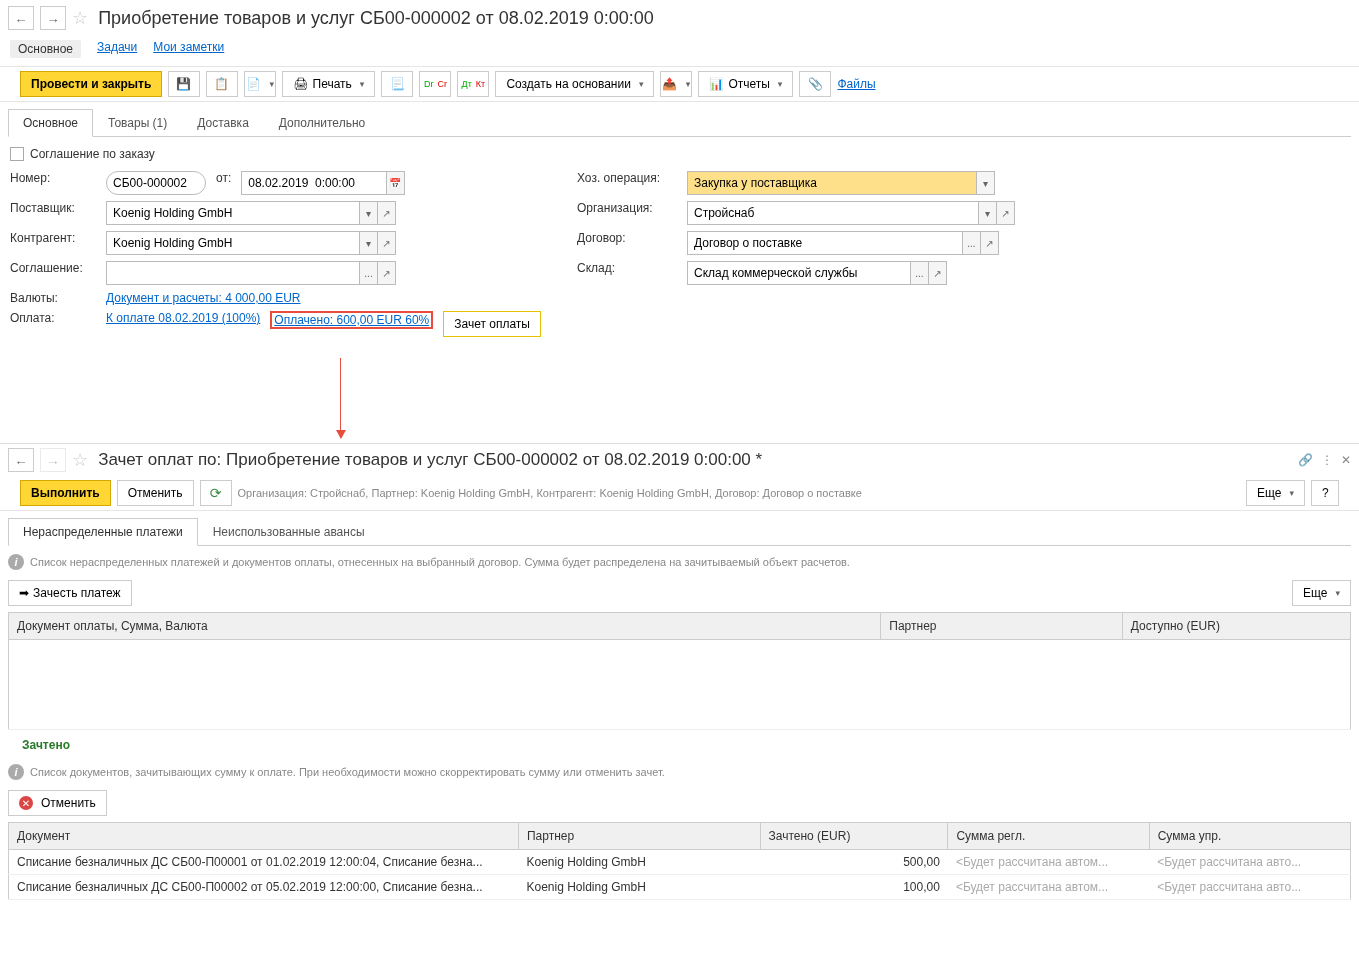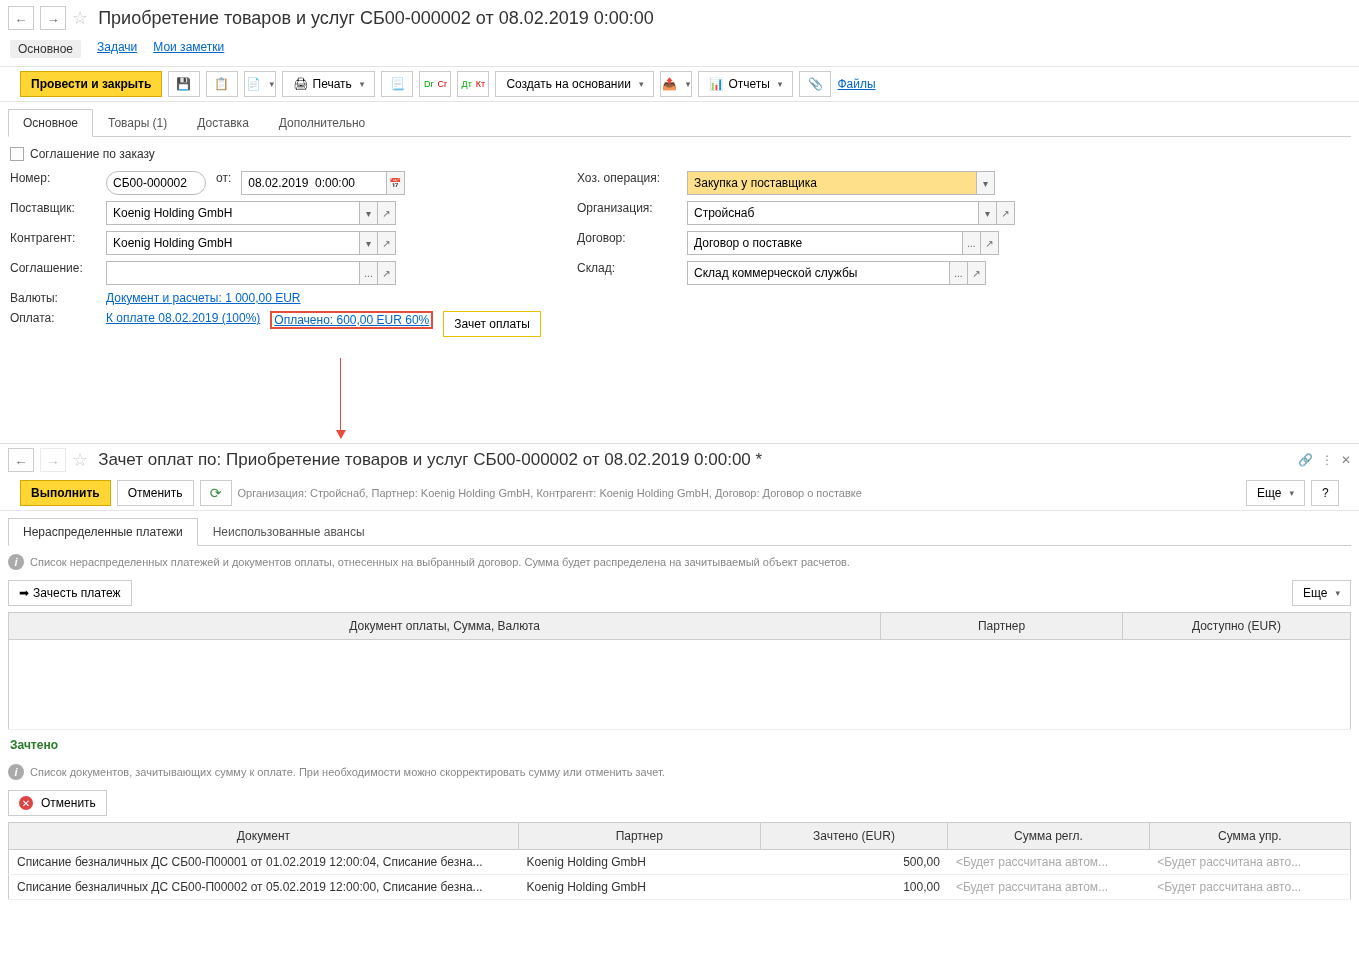--- a/index.html
+++ b/index.html
@@ -33,27 +33,27 @@
 .two-col { display: flex; gap: 36px; }
 .highlight-box { border: 2px solid #e74c3c; padding: 0 2px; color: #0066cc; text-decoration: underline; }
 .btn-outline-yellow { border: 1px solid #e6c200; background: #fff; }
 .arrow-container { height: 90px; display: flex; align-items: center; justify-content: flex-start; padding-left: 340px; }
 .arrow-down { width: 1px; height: 80px; background: #e74c3c; position: relative; }
 .arrow-down::after { content: ""; position: absolute; bottom: -1px; left: -4px; width: 0; height: 0; border-left: 5px solid transparent; border-right: 5px solid transparent; border-top: 9px solid #e74c3c; }
 .second-topbar { display: flex; align-items: center; padding: 4px 8px; gap: 6px; border-top: 1px solid #ddd; }
 .right-icons { margin-left: auto; display: flex; gap: 8px; align-items: center; color: #888; }
 .context-line { font-size: 11px; color: #888; }
 .table { border: 1px solid #ccc; width: 100%; border-collapse: collapse; }
-.table th { background: #f0f0f0; text-align: center; padding: 6px 8px; font-weight: normal; border: 1px solid #ccc; font-size: 12px; }
+.table th { background: #f0f0f0; text-align: left; padding: 6px 8px; font-weight: normal; border: 1px solid #ccc; font-size: 12px; }
 .table td { padding: 5px 8px; border-bottom: 1px solid #eee; font-size: 12px; }
 .table td.num { text-align: right; }
 .placeholder { color: #aaa; }
 .info-icon { display: inline-flex; width: 16px; height: 16px; border-radius: 50%; background: #aaa; color: #fff; align-items: center; justify-content: center; font-size: 11px; font-weight: bold; font-style: italic; margin-right: 6px; }
 .cancel-icon { display: inline-flex; width: 14px; height: 14px; border-radius: 50%; background: #d44; color: #fff; align-items: center; justify-content: center; font-size: 10px; margin-right: 4px; }
-.section-label { color: #2a7a2a; font-weight: bold; font-size: 12px; padding: 4px 10px; }
+.section-label { color: #2a7a2a; font-weight: bold; font-size: 12px; padding: 4px 22px; }
 .pane-wrap { padding: 4px 8px; }
 .hint { font-size: 11px; color: #888; display: flex; align-items: center; padding: 4px 0; }
 .refresh { color: #3a8a3a; font-size: 14px; display:inline-block; }
 </style>
 </head>
 <body>
 
 <div class="topbar">
   <button class="nav-btn">←</button>
   <button class="nav-btn">→</button>
@@ -132,21 +132,21 @@
       <div class="form-row">
         <span class="lbl">Соглашение:</span>
         <div class="input-group">
           <input class="input" style="width: 254px;" value="">
           <span class="input-btn">...</span>
           <span class="input-btn">↗</span>
         </div>
       </div>
       <div class="form-row">
         <span class="lbl">Валюты:</span>
-        <a class="link">Документ и расчеты: 1 000,00 EUR</a>
+        <a class="link">Документ и расчеты: 4 000,00 EUR</a>
       </div>
       <div class="form-row">
         <span class="lbl">Оплата:</span>
         <a class="link">К оплате 08.02.2019 (100%)</a>
         <span class="highlight-box">Оплачено: 600,00 EUR 60%</span>
         <button class="btn btn-outline-yellow">Зачет оплаты</button>
       </div>
     </div>
 
     <div>
@@ -169,21 +169,21 @@
         <span class="lbl lbl-wide">Договор:</span>
         <div class="input-group">
           <input class="input" style="width: 276px;" value="Договор о поставке">
           <span class="input-btn">...</span>
           <span class="input-btn">↗</span>
         </div>
       </div>
       <div class="form-row">
         <span class="lbl lbl-wide">Склад:</span>
         <div class="input-group">
-          <input class="input" style="width: 263px;" value="Склад коммерческой службы">
+          <input class="input" style="width: 224px;" value="Склад коммерческой службы">
           <span class="input-btn">...</span>
           <span class="input-btn">↗</span>
         </div>
       </div>
     </div>
   </div>
 </div>
 
 <div class="arrow-container">
   <div class="arrow-down"></div>

